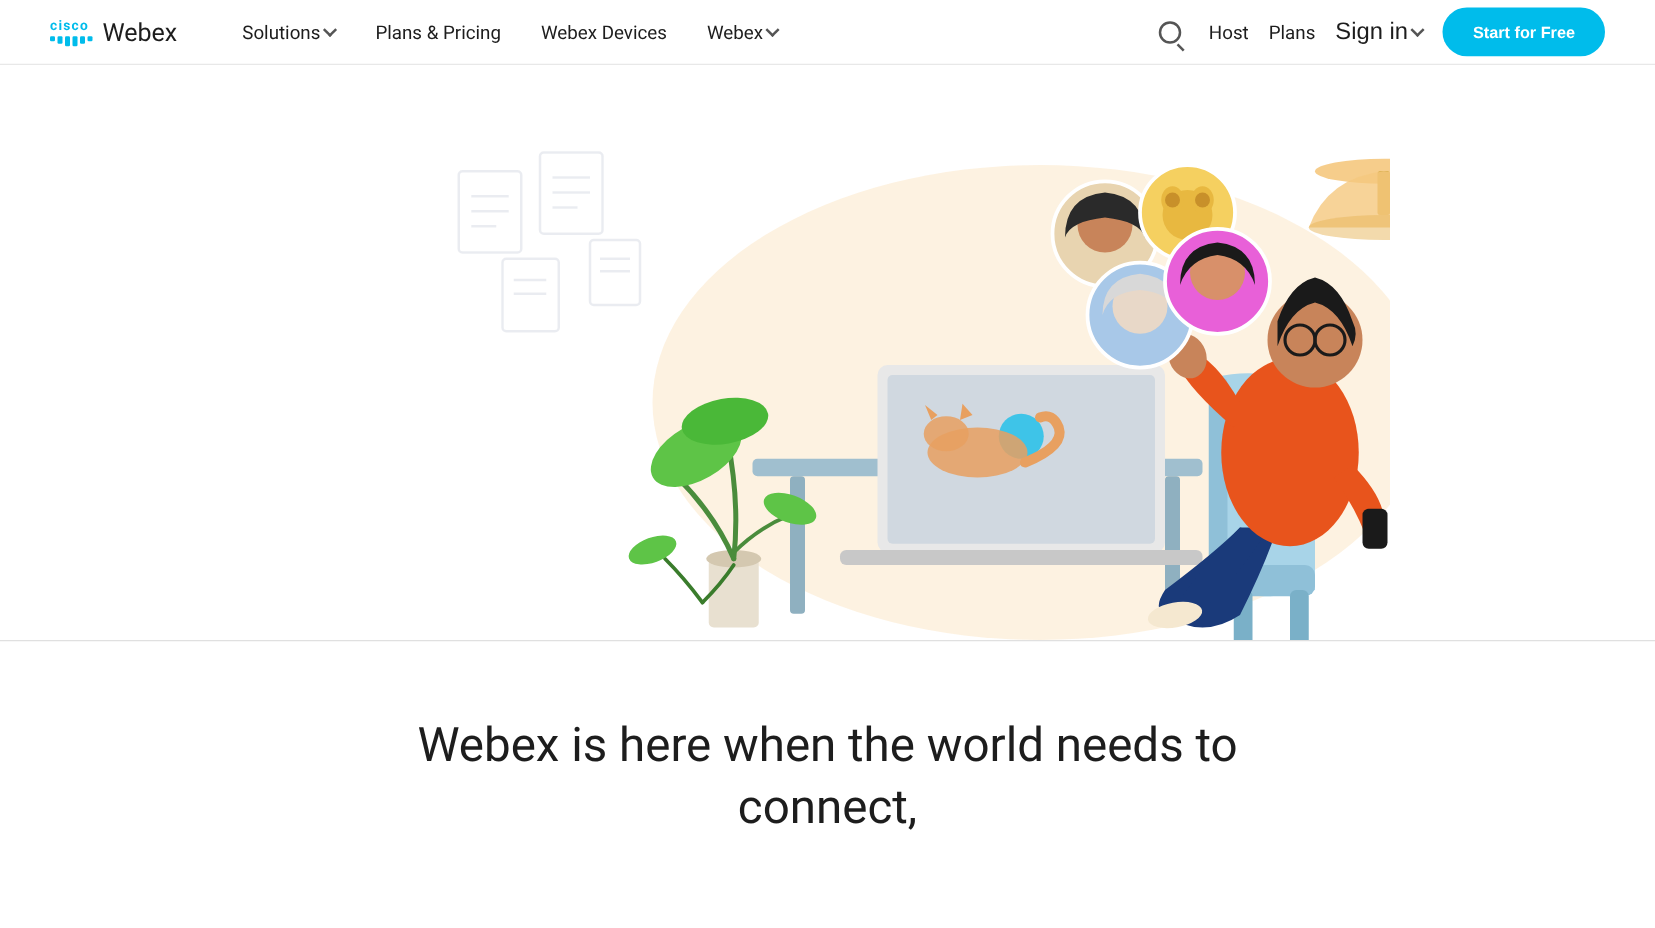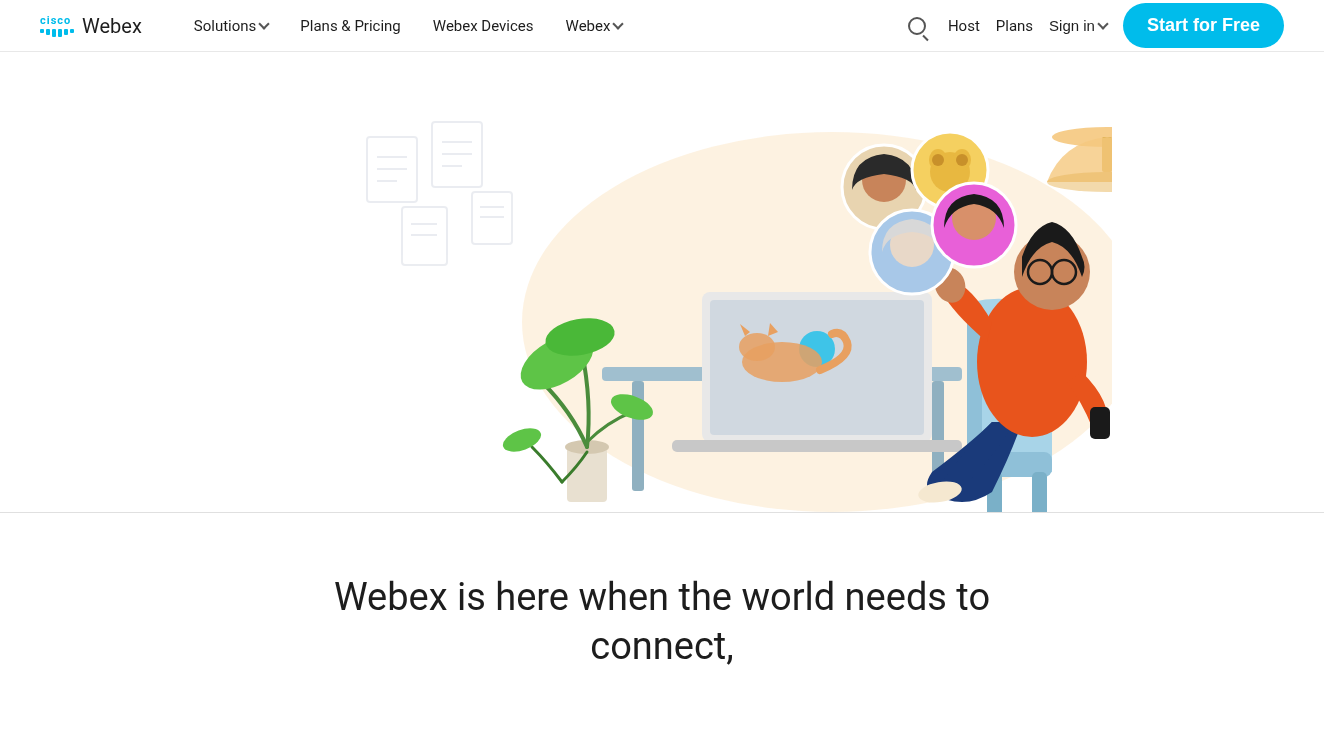--- a/index.html
+++ b/index.html
@@ -116,33 +116,33 @@
     .nav-text-link {
       font-size: 15px;
       color: #1d1d1d;
       cursor: pointer;
       text-decoration: none;
     }
     .signin-btn {
       display: flex;
       align-items: center;
       gap: 4px;
-      font-size: 15px;
+      font-size: 19px;
       color: #1d1d1d;
       cursor: pointer;
       background: none;
       border: none;
     }
     .start-free-btn {
       background: #00bceb;
       color: #fff;
       border: none;
       border-radius: 30px;
       padding: 12px 24px;
-      font-size: 18px;
+      font-size: 13px;
       font-weight: 600;
       cursor: pointer;
       white-space: nowrap;
     }
 
     
     .hero {
       position: relative;
       width: 100%;
       min-height: 400px;

